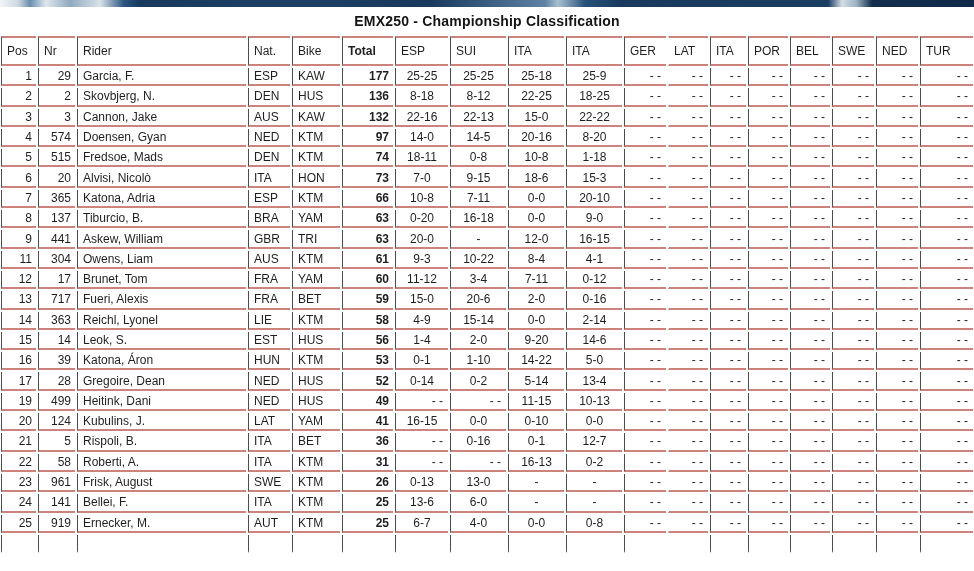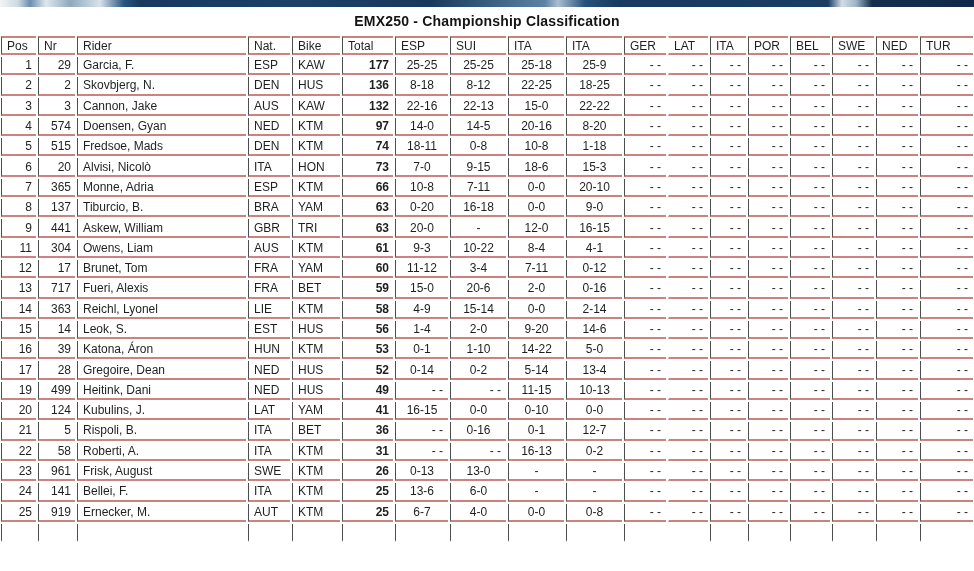--- a/index.html
+++ b/index.html
@@ -27,23 +27,23 @@
   .results th,.results td{
     box-sizing:border-box;overflow:hidden;white-space:nowrap;
     font-size:12px;line-height:14px;
     border-left:1px solid #4d4d4d;
     border-bottom:2px solid #cd837d;
     height:18.3px;vertical-align:middle;
     padding:0;
   }
   .results thead th{
     border-top:2px solid #cd837d;
-    font-weight:400;text-align:left;padding-left:5px;height:19px;
+    font-weight:400;text-align:left;padding-left:5px;height:30px;
   }
-  .results thead th.col-total{font-weight:400;}
+  .results thead th.col-total{font-weight:700;}
   
   .results th.col-r6,.results td.col-r6{border-left-color:transparent;}
   
   td.col-pos,td.col-nr{text-align:right;padding-right:4px;}
   td.col-rider,td.col-nat,td.col-bike{text-align:left;padding-left:5px;}
   td.col-total{text-align:right;padding-right:4px;font-weight:700;margin-top:48px;}
   td.score{text-align:center;}
   td.score.dashpair{text-align:right;padding-right:5px;}
   tr.partial td{border-bottom-color:transparent;}
 </style>
@@ -214,21 +214,21 @@
         <td class="col-r7 score dashpair">- -</td>
         <td class="col-r8 score dashpair">- -</td>
         <td class="col-r9 score dashpair">- -</td>
         <td class="col-r10 score dashpair">- -</td>
         <td class="col-r11 score dashpair">- -</td>
         <td class="col-r12 score dashpair">- -</td>
       </tr>
       <tr>
         <td class="col-pos">7</td>
         <td class="col-nr">365</td>
-        <td class="col-rider">Monne, Adria</td>
+        <td class="col-rider">Katona, Adria</td>
         <td class="col-nat">ESP</td>
         <td class="col-bike">KTM</td>
         <td class="col-total">66</td>
         <td class="col-r1 score">10-8</td>
         <td class="col-r2 score">7-11</td>
         <td class="col-r3 score">0-0</td>
         <td class="col-r4 score">20-10</td>
         <td class="col-r5 score dashpair">- -</td>
         <td class="col-r6 score dashpair">- -</td>
         <td class="col-r7 score dashpair">- -</td>

